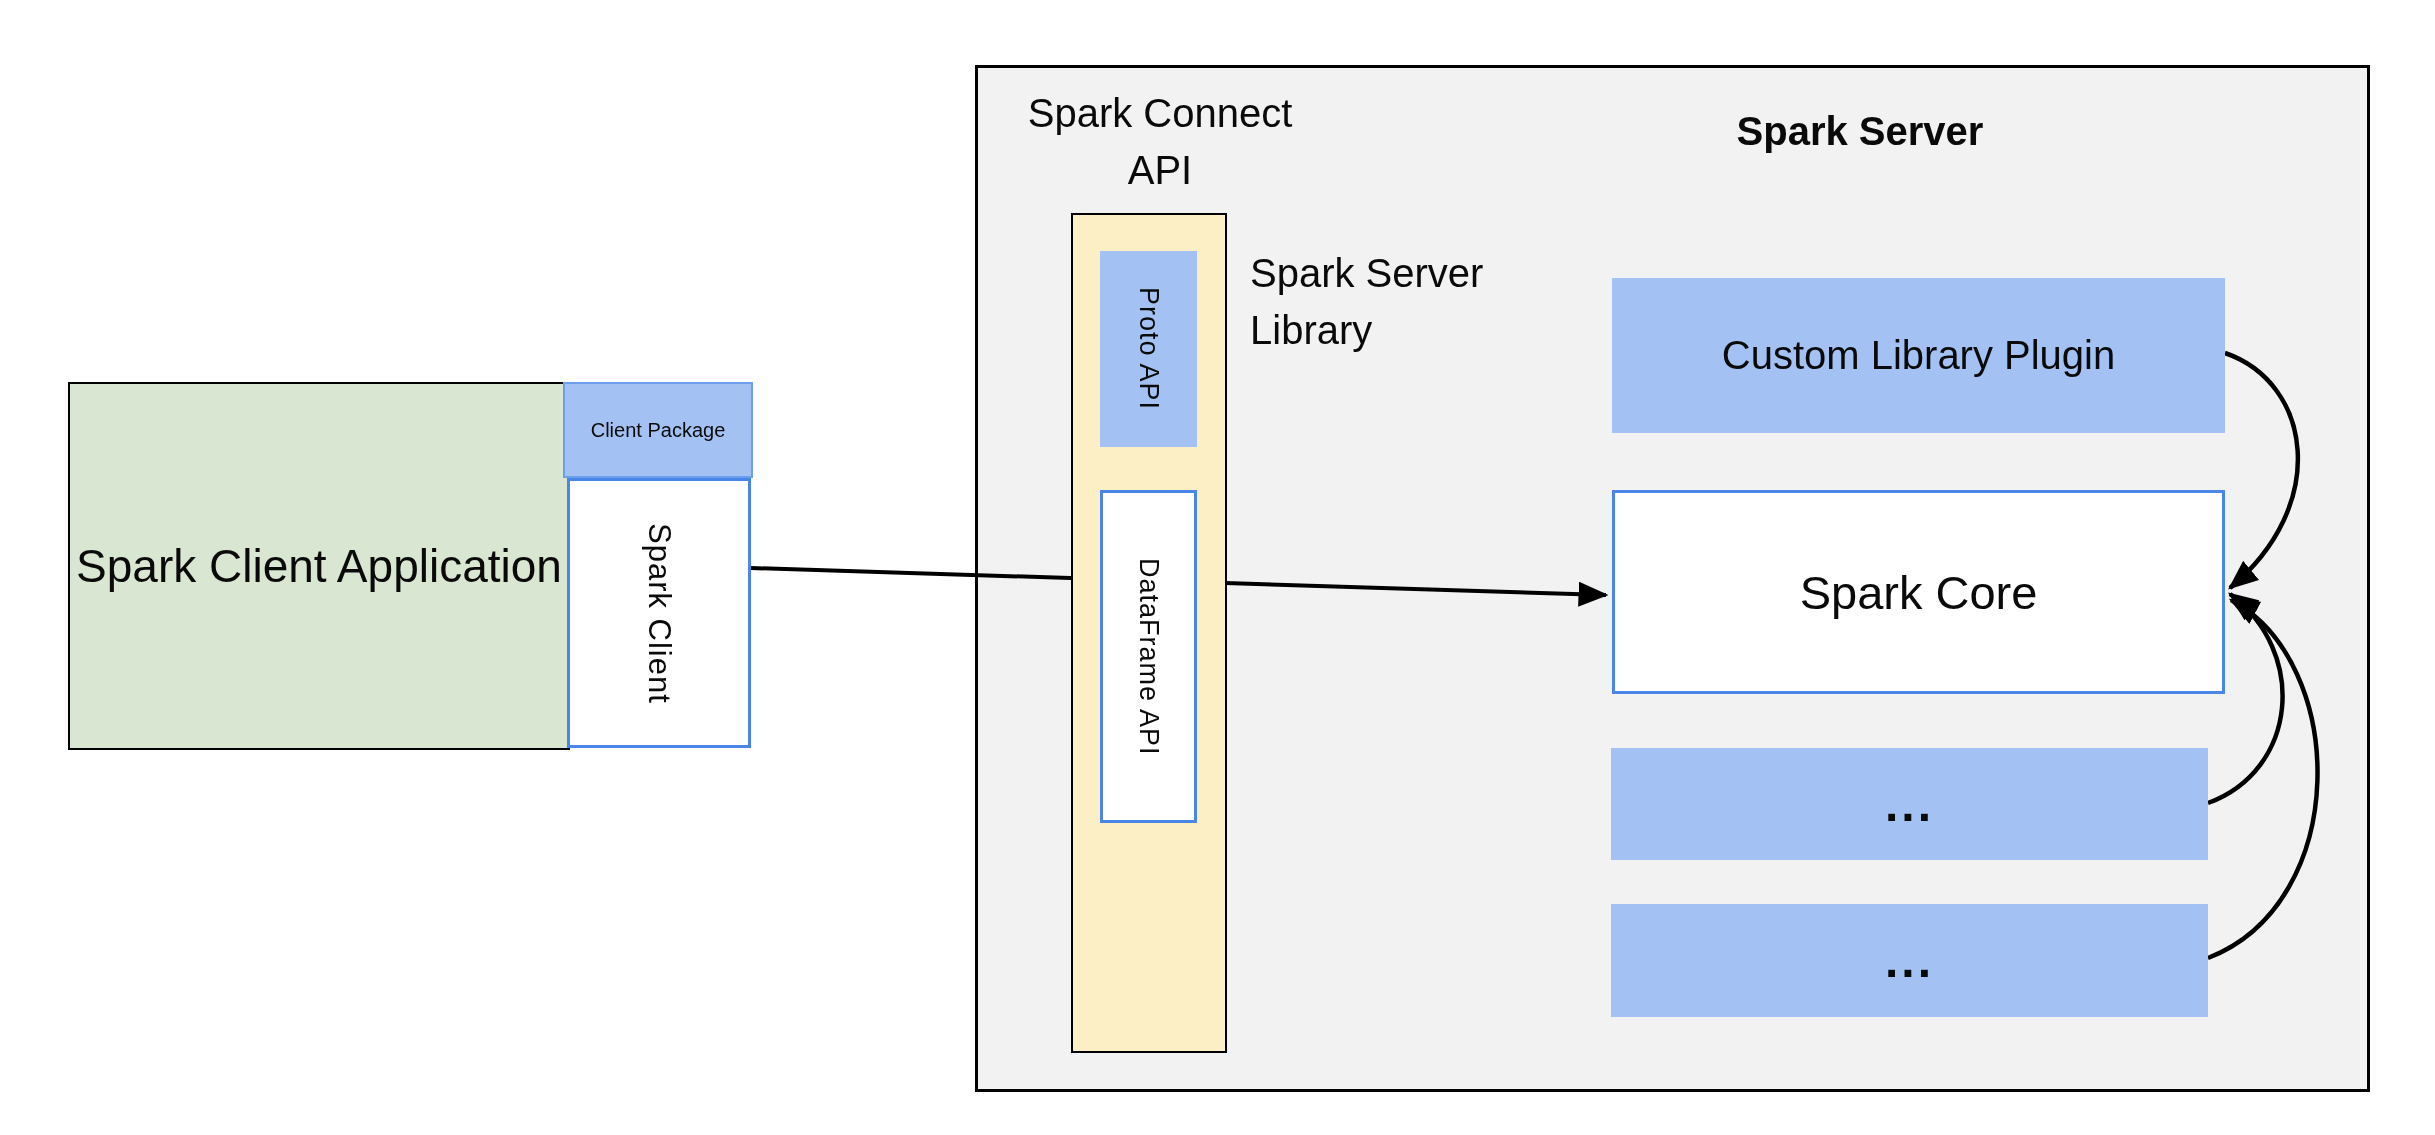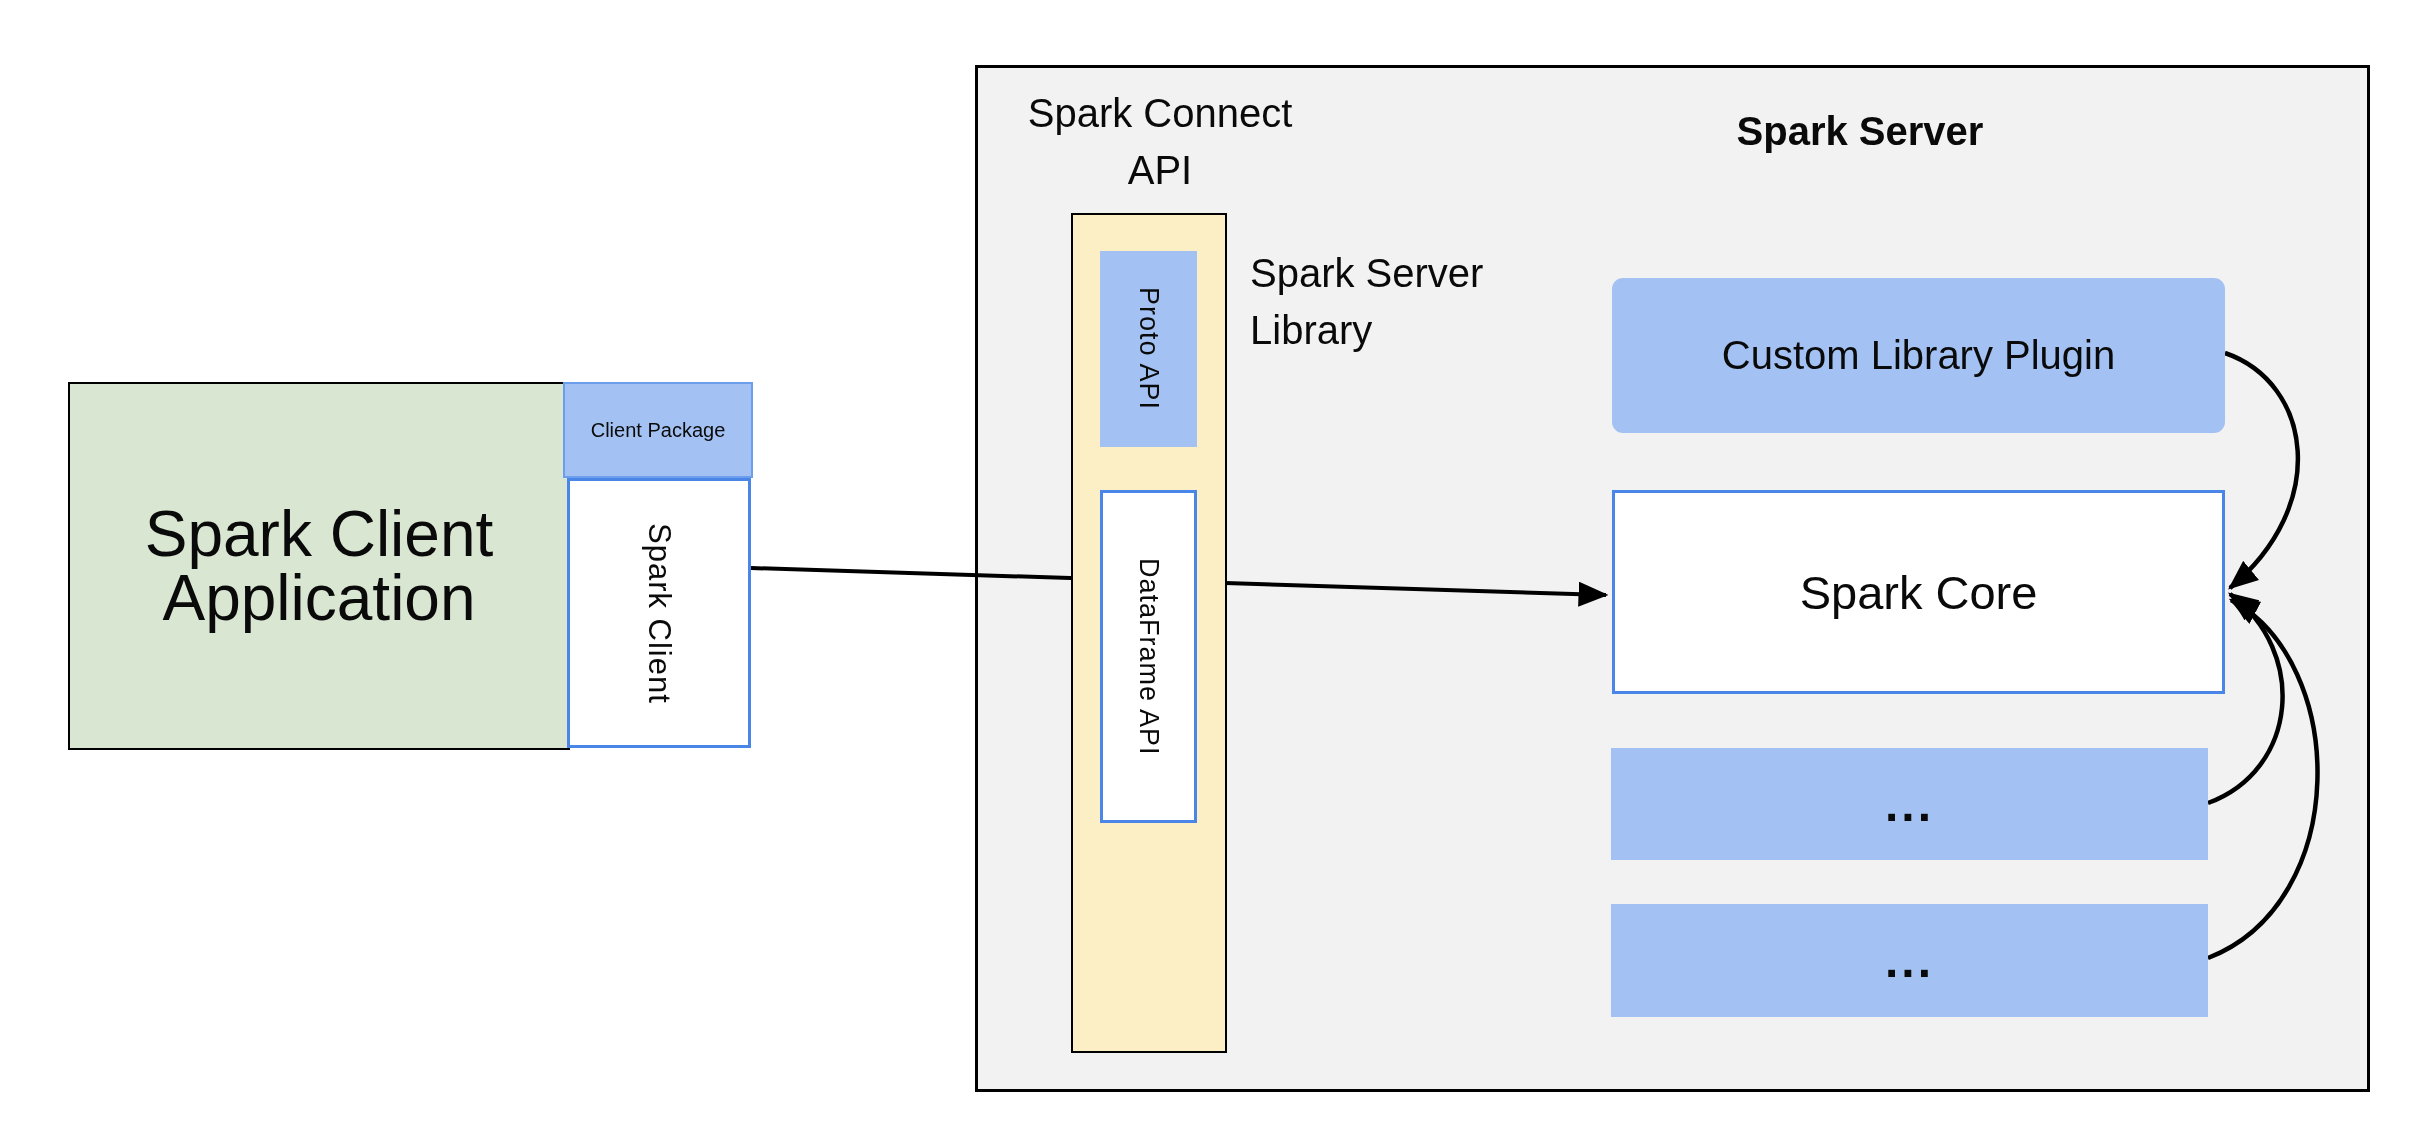--- a/index.html
+++ b/index.html
@@ -56,22 +56,22 @@
   </svg>
 
   <div class="abs lbl center" style="left:1005px;top:85px;width:310px;">Spark Connect API</div>
   <div class="abs lbl center bold" style="left:1610px;top:103px;width:500px;">Spark Server</div>
 
   <div class="abs node yellow-box" style="left:1071px;top:213px;width:156px;height:840px;"></div>
   <div class="abs node blue-fill vtext" style="left:1100px;top:251px;width:97px;height:196px;font-size:27px;">Proto API</div>
   <div class="abs node white-box vtext" style="left:1100px;top:490px;width:97px;height:333px;font-size:27px;">DataFrame API</div>
   <div class="abs lbl" style="left:1250px;top:245px;width:290px;">Spark Server Library</div>
 
-  <div class="abs node blue-fill" style="left:1612px;top:278px;width:613px;height:155px;font-size:40px;border-radius:11px;">Custom Library Plugin</div>
+  <div class="abs node blue-fill" style="left:1612px;top:278px;width:613px;height:155px;font-size:40px;">Custom Library Plugin</div>
   <div class="abs node white-box" style="left:1612px;top:490px;width:613px;height:204px;font-size:47px;">Spark Core</div>
   <div class="abs node blue-fill dots" style="left:1611px;top:748px;width:597px;height:112px;">...</div>
   <div class="abs node blue-fill dots" style="left:1611px;top:904px;width:597px;height:113px;">...</div>
 
-  <div class="abs node green-box" style="left:68px;top:382px;width:502px;height:368px;font-size:64px;line-height:64px;">Spark Client Application</div>
+  <div class="abs node green-box" style="left:68px;top:382px;width:502px;height:368px;font-size:46px;line-height:64px;">Spark Client Application</div>
   <div class="abs node" style="left:563px;top:382px;width:190px;height:96px;font-size:20px;line-height:34px;background:var(--blue-fill);border:2px solid var(--cp-border);">Client Package</div>
   <div class="abs node white-box vtext" style="left:567px;top:478px;width:184px;height:270px;font-size:31px;">Spark Client</div>
 
 </div>
 
 </body></html>

